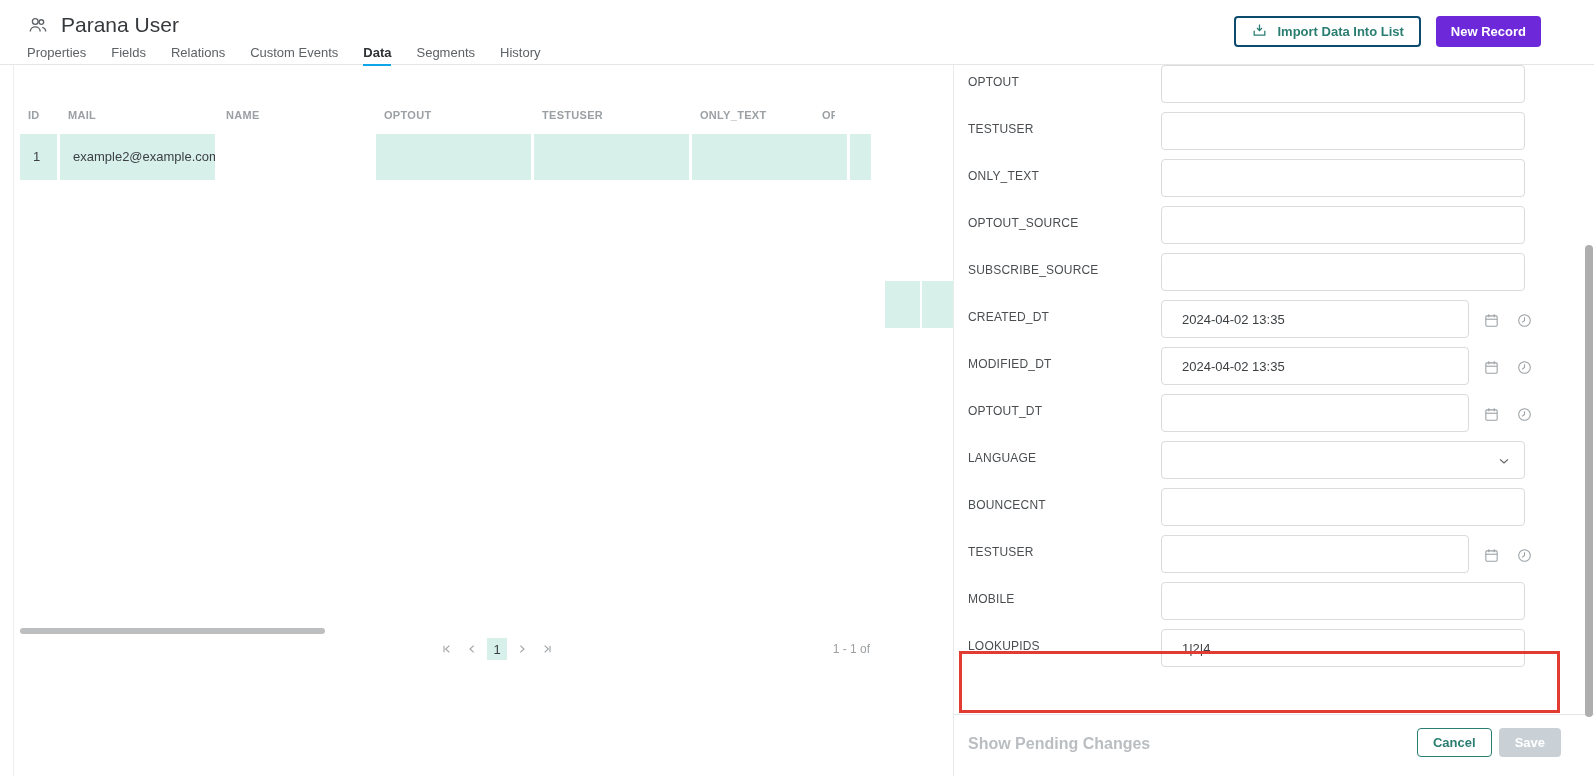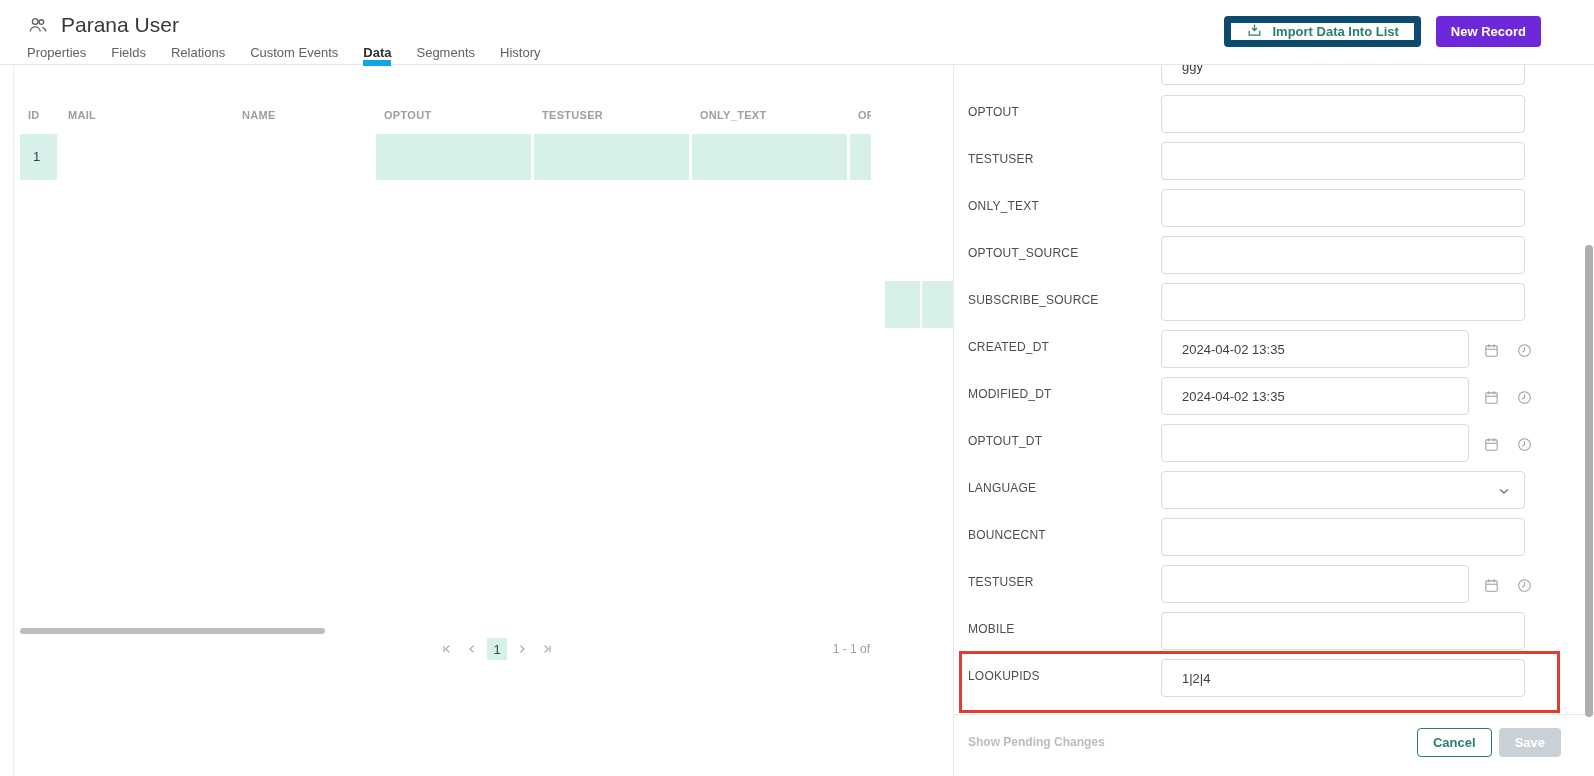--- a/index.html
+++ b/index.html
@@ -9,24 +9,24 @@
     font-family:"Liberation Sans", sans-serif; color:#3c4043;
   }
   
   .header { position:absolute; left:0; top:0; width:1594px; height:65px;
             background:#fff; border-bottom:1px solid #e4e6e7; z-index:5; }
   .title-row { position:absolute; left:27px; top:13px; display:flex; align-items:center; gap:12px; }
   .title { font-size:21px; color:#36393c; }
   .people-ic { width:22px; height:22px; }
   .tabs { position:absolute; left:27px; top:45px; display:flex; gap:25px; height:21px; }
   .tab { font-size:13px; color:#5d6266; cursor:pointer; padding-bottom:6px; white-space:nowrap; }
-  .tab.active { color:#2f3234; font-weight:bold; border-bottom:6px solid #0ea5e9; }
+  .tab.active { color:#2f3234; font-weight:bold; border-bottom:2px solid #0ea5e9; }
   .hdr-buttons { position:absolute; right:53px; top:16px; display:flex; gap:15px; }
   .btn-outline { display:flex; align-items:center; gap:9px; height:31px; padding:0 15px;
-                 background:#fff; border:7px solid #0c4a6e; border-radius:4px;
+                 background:#fff; border:2px solid #0c4a6e; border-radius:4px;
                  color:#2a7d71; font-size:13px; font-weight:bold; cursor:pointer; }
   .btn-solid { height:31px; padding:0 15px; background:#6d28d9; border:none; border-radius:4px;
                color:#fff; font-size:13px; font-weight:bold; cursor:pointer; }
   
   .left-line { position:absolute; left:13px; top:65px; bottom:0; width:1px; background:#ededee; }
   .thead { position:absolute; left:0; top:100px; height:30px; width:941px; }
   .th { position:absolute; top:0; height:30px; line-height:30px; padding-left:8px;
         font-size:11px; font-weight:bold; color:#9aa0a3; letter-spacing:.3px; overflow:hidden; }
   .trow { position:absolute; left:0; top:134px; height:46px; width:941px; cursor:pointer; }
   .td { position:absolute; top:0; height:46px; line-height:46px; padding-left:13px;
@@ -57,21 +57,21 @@
   .frow.datetime .finput { width:308px; }
   .dt-icons { display:flex; align-items:center; gap:16px; margin-left:14px; padding-top:12px; }
   .dt-icons svg { width:17px; height:17px; stroke:#9aa0a3; stroke-width:1.5; fill:none; cursor:pointer; }
   .chevron-down-icon { position:absolute; right:12px; top:11px; width:16px; height:16px; cursor:pointer; }
   .chevron-down-icon svg { width:16px; height:16px; stroke:#5d6266; stroke-width:1.8; fill:none; }
   .red-box { position:absolute; left:5px; top:586px; width:601px; height:62px;
              border:3px solid #e23b31; pointer-events:none; z-index:6; }
   .pfooter { position:absolute; left:0; top:649px; width:641px; height:62px;
              border-top:1px solid #e5e7e8; display:flex; align-items:flex-start;
              justify-content:space-between; padding:13px 34px 0 14px; background:#fff; }
-  .pending { font-size:12px; font-weight:bold; color:#babec1; padding-top:7px; cursor:pointer; }
+  .pending { font-size:16px; font-weight:bold; color:#babec1; padding-top:7px; cursor:pointer; }
   .foot-btns { display:flex; gap:7px;border-radius:6px; }
   .btn-cancel { height:29px; padding:0 15px; background:#fff; border:1px solid #2a7d71;
                 border-radius:4px; color:#2a7d71; font-size:13px; font-weight:bold; cursor:pointer; }
   .btn-save { height:29px; padding:0 16px; background:#c9d0d6; border:none; border-radius:4px;
               color:#fff; font-size:13px; font-weight:bold; cursor:default; }
   .v-scroll { position:absolute; right:1px; top:245px; width:8px; height:472px;
               background:#aeaeae; border-radius:4px; z-index:7; cursor:pointer; }
 </style>
 </head>
 <body>
@@ -110,28 +110,29 @@
     </button>
     <button class="btn-solid">New Record</button>
   </div>
 </div>
 
 <div class="left-line"></div>
 
 <div class="thead">
     <div class="th" style="left: 20px; width: 37px;">ID</div>
     <div class="th" style="left: 60px; width: 155px;">MAIL</div>
-    <div class="th" style="left: 234px; width: 155px;">NAME</div>
+    <div class="th" style="left: 218px; width: 155px;">NAME</div>
     <div class="th" style="left: 376px; width: 155px;">OPTOUT</div>
     <div class="th" style="left: 534px; width: 155px;">TESTUSER</div>
     <div class="th" style="left: 692px; width: 155px;">ONLY_TEXT</div>
-    <div class="th" style="left: 850px; width: 21px;">OP</div>
+    <div class="th" style="left: 814px; width: 21px;">OP</div>
   </div>
 <div class="trow">
     <div class="td" style="left: 20px; width: 37px;">1</div>
+    <div class="td" style="left: 60px; width: 155px;">example2@example.com</div>
     <div class="td" style="left: 376px; width: 155px;"></div>
     <div class="td" style="left: 534px; width: 155px;"></div>
     <div class="td" style="left: 692px; width: 155px;"></div>
     <div class="td" style="left: 850px; width: 21px;"></div>
   </div>
 
 <div class="ghost-cell g1"></div>
 <div class="ghost-cell g2"></div>
 
 <div class="h-scroll"></div>
@@ -158,25 +159,20 @@
     <svg viewBox="0 0 24 24">
         <path d="m8.5 7 5.5 5-5.5 5"></path>
         <path d="M16.5 7v10"></path>
       </svg>
   </span>
 </div>
 <div class="range">1 - 1 of</div>
 
 <div class="panel">
   <div class="fields">
-    <div class="partial-field">
-      <div class="finput">
-        <span>ggy</span>
-      </div>
-    </div>
   <div class="frow text">
     <label class="flabel">OPTOUT</label>
     <div class="finput">
       <span class="fvalue"></span>
 
     </div>
 
   </div>
       <div class="frow text">
     <label class="flabel">TESTUSER</label>

